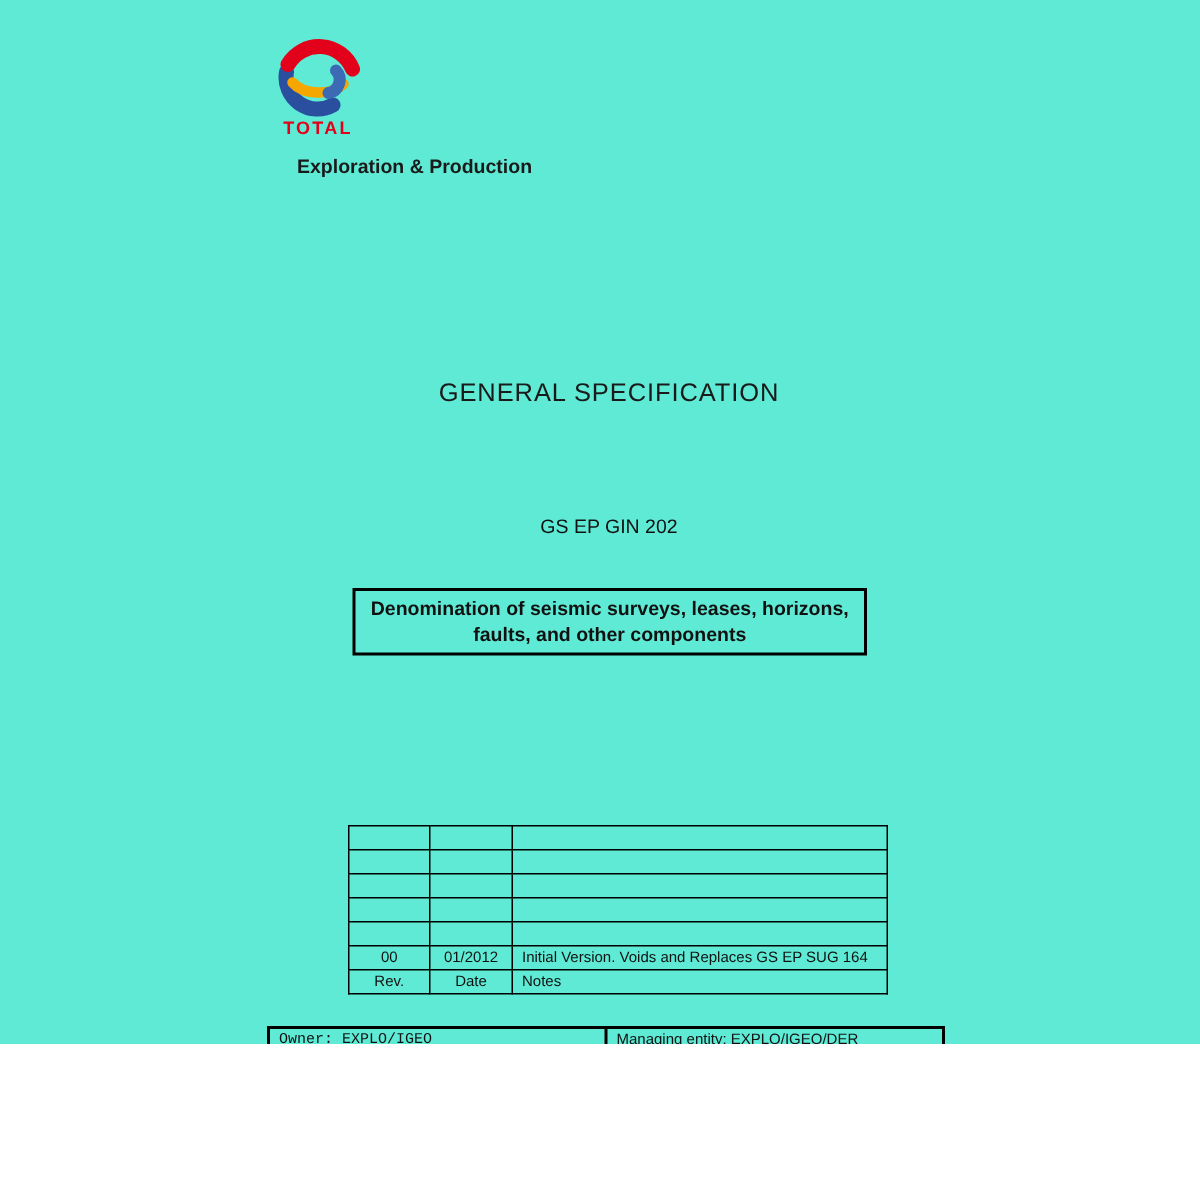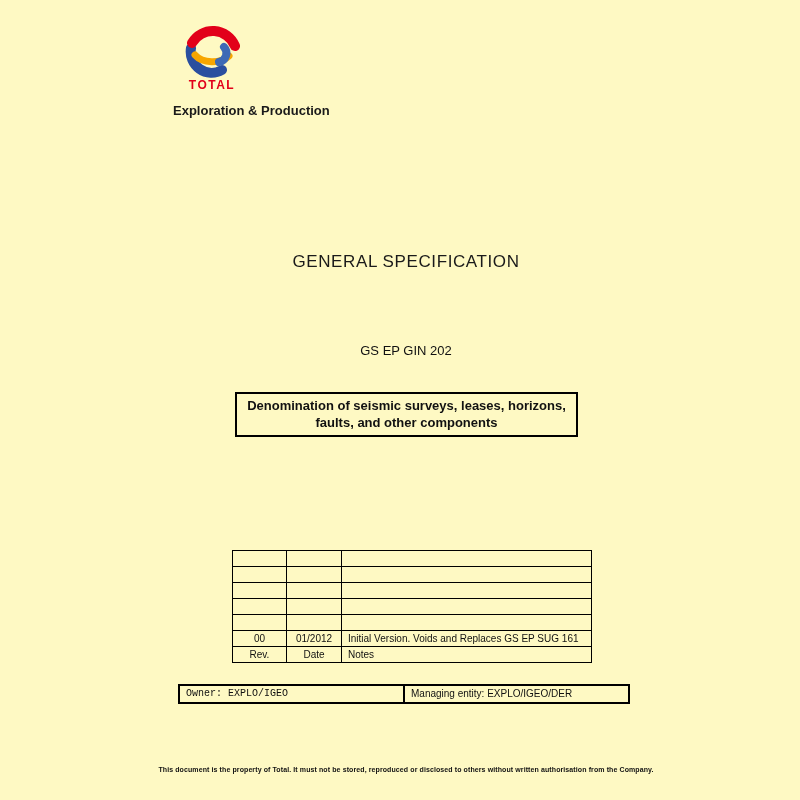--- a/index.html
+++ b/index.html
@@ -1,20 +1,20 @@
 <!DOCTYPE html>
 <html><head>
 <meta charset="utf-8">
 <style>
   html, body { margin: 0; padding: 0; background: #ffffff; }
   .page {
     position: relative;
     width: 800px;
-    height: 800px;
-    background: #fef9c3;
+    height: 696px;
+    background: #5eead4;
     font-family: "Liberation Sans", sans-serif;
     color: #111;
     overflow: hidden;
   }
 
   
   .logo-globe {
     position: absolute;
     left: 184px;
     top: 24px;
@@ -27,21 +27,21 @@
     top: 78px;
     width: 60px;
     text-align: center;
     font-size: 12px;
     font-weight: 800;
     letter-spacing: 1.5px;
     color: #e2001a;
   }
   .division {
     position: absolute;
-    left: 173px;
+    left: 198px;
     top: 103px;
     font-size: 13px;
     font-weight: bold;
     color: #1a1a1a;
   }
 
   
   .center-col {
     position: absolute;
     left: 12px;
@@ -192,21 +192,21 @@
         <td class="col-notes"></td>
       </tr>
       <tr>
         <td class="col-rev"></td>
         <td class="col-date"></td>
         <td class="col-notes"></td>
       </tr>
       <tr>
         <td class="col-rev">00</td>
         <td class="col-date">01/2012</td>
-        <td class="col-notes">Initial Version. Voids and Replaces GS EP SUG 161</td>
+        <td class="col-notes">Initial Version. Voids and Replaces GS EP SUG 164</td>
       </tr>
       <tr>
         <td class="col-rev">Rev.</td>
         <td class="col-date">Date</td>
         <td class="col-notes">Notes</td>
       </tr>
     </tbody>
   </table>
 
   <div class="owner-bar">

